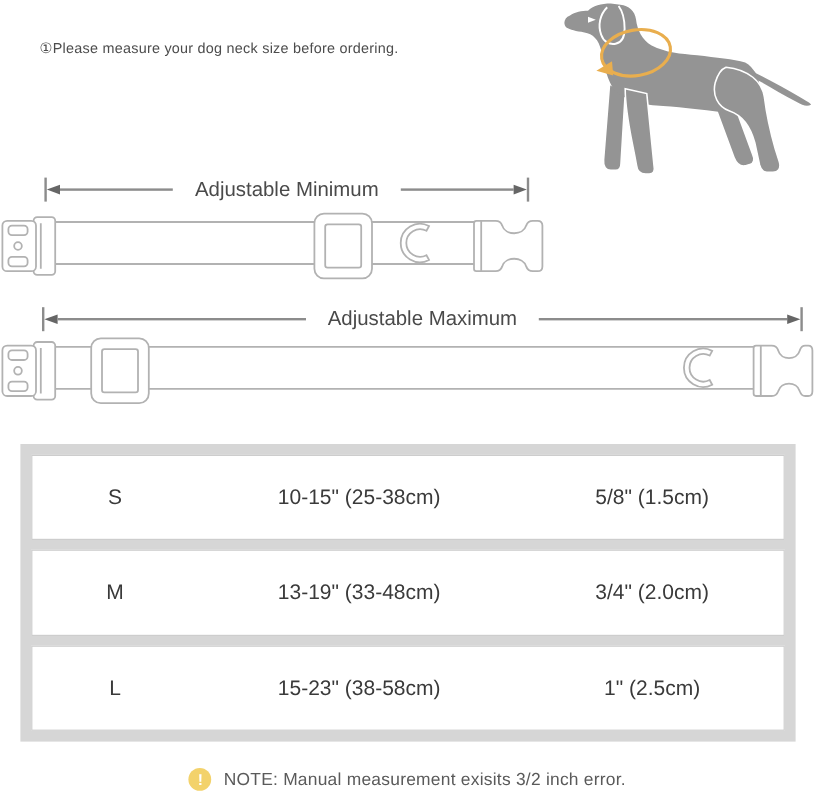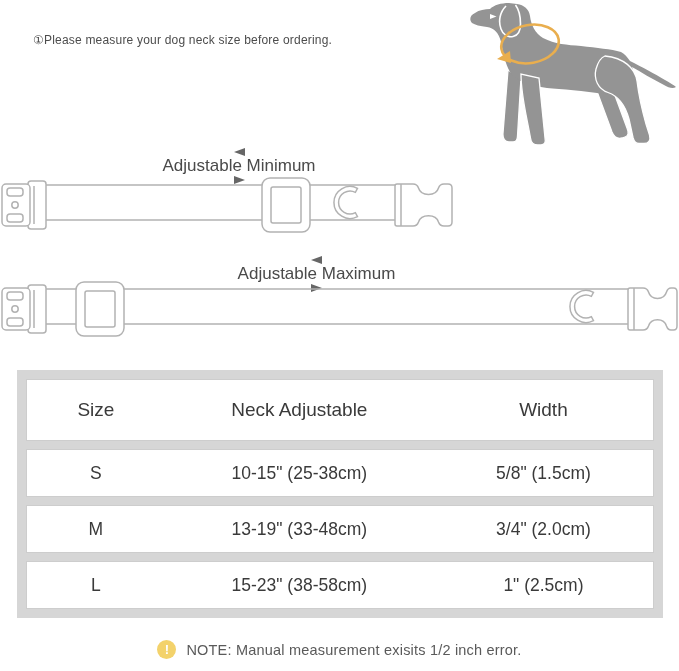--- a/index.html
+++ b/index.html
@@ -7,29 +7,29 @@
     position:relative;width:679px;height:671px;background:#ffffff;
     font-family:"Liberation Sans", sans-serif;overflow:hidden;
   }
   
   .instructions{position:absolute;left:33px;top:29px;width:424px;
     font-size:12px;line-height:23px;color:#4c4c4c;letter-spacing:.2px;}
   .instructions p{margin:0;}
   
   .dog{position:absolute;left:449px;top:0;width:230px;height:150px;}
   
-  .dim{position:absolute;display:flex;align-items:center;height:20px;flex-direction:column;}
+  .dim{position:absolute;display:flex;align-items:center;height:20px;}
   .dim .tick{width:2px;height:20px;background:#8c8c8c;}
   .dim .hline{flex:1;height:1.5px;background:#8c8c8c;}
   .dim .ah{width:0;height:0;border-top:4.5px solid transparent;border-bottom:4.5px solid transparent;}
   .dim .ah-left{border-right:11px solid #666;}
   .dim .ah-right{border-left:11px solid #666;}
   .dim .dlabel{margin:0 18px;font-size:17px;color:#4a4a4a;white-space:nowrap;}
   #dim-min{left:37px;top:148px;width:404px;}
-  #dim-max{left:35px;top:256px;width:563px;}
+  #dim-max{left:35px;top:256px;width:634px;}
   
   .collar{position:absolute;left:0;}
   #collar-min{top:176px;width:460px;height:58px;}
   #collar-max{top:280px;width:679px;height:58px;}
   
   .size-table{position:absolute;left:17px;top:370px;width:646px;height:248px;
     background:#d6d6d6;box-sizing:border-box;padding:9px;
     display:flex;flex-direction:column;gap:8px;}
   .trow{background:#fff;border:1px solid #cdcdcd;box-sizing:border-box;
     display:grid;grid-template-columns:22% 43% 35%;align-items:center;
@@ -138,40 +138,35 @@
       <path d="M593.5,12.4 A16,16 0 1 0 593.5,40.6 L591.4,36.7 A11.5,11.5 0 1 1 591.4,16.3 Z"></path>
       <path d="M630,8 L643,8 C646,8 647.5,9 648.5,12 C651,20.5 664,20.5 666.5,12 C667.5,9 669,8 671,8
                L673.5,8 C675.5,8 677,9.5 677,12 L677,46 C677,48.5 675.5,50 673.5,50 L671,50
                C669,50 667.5,49 666.5,46 C664,37.5 651,37.5 648.5,46 C647.5,49 646,50 643,50
                L630,50 C628.8,50 628,49.2 628,48 L628,10 C628,8.8 628.8,8 630,8 Z"></path>
       <line x1="634" y1="8" x2="634" y2="50"></line>
     </g>
   </svg>
 
   <div class="size-table">
-    <div class="trow trow-header">
-      <span>Size</span>
-      <span>Neck Adjustable</span>
-      <span>Width</span>
-    </div>
     <div class="trow trow-data">
       <span>S</span>
       <span>10-15" (25-38cm)</span>
       <span>5/8" (1.5cm)</span>
     </div>
     <div class="trow trow-data">
       <span>M</span>
       <span>13-19" (33-48cm)</span>
       <span>3/4" (2.0cm)</span>
     </div>
     <div class="trow trow-data">
       <span>L</span>
       <span>15-23" (38-58cm)</span>
       <span>1" (2.5cm)</span>
     </div>
   </div>
 
   <div class="note">
     <span class="note-icon">!</span>
-    <span class="note-text">NOTE: Manual measurement exisits 1/2 inch error.</span>
+    <span class="note-text">NOTE: Manual measurement exisits 3/2 inch error.</span>
   </div>
 
 </div>
 
 </body></html>

